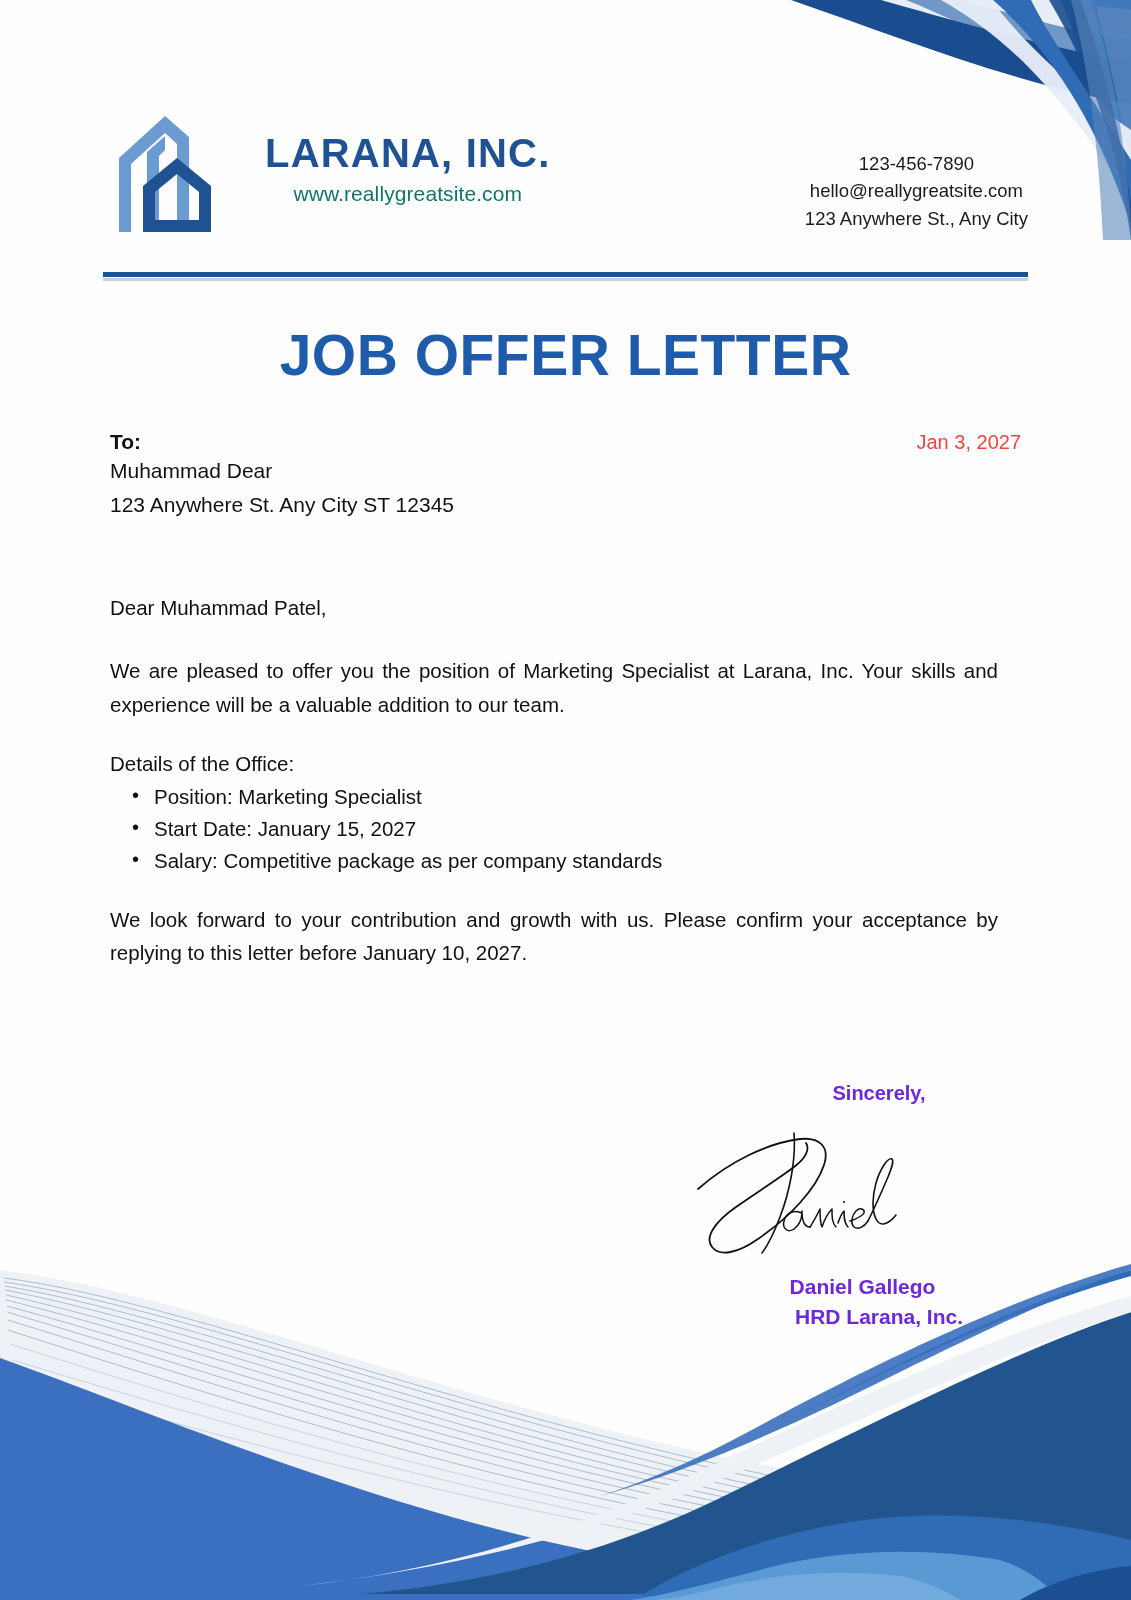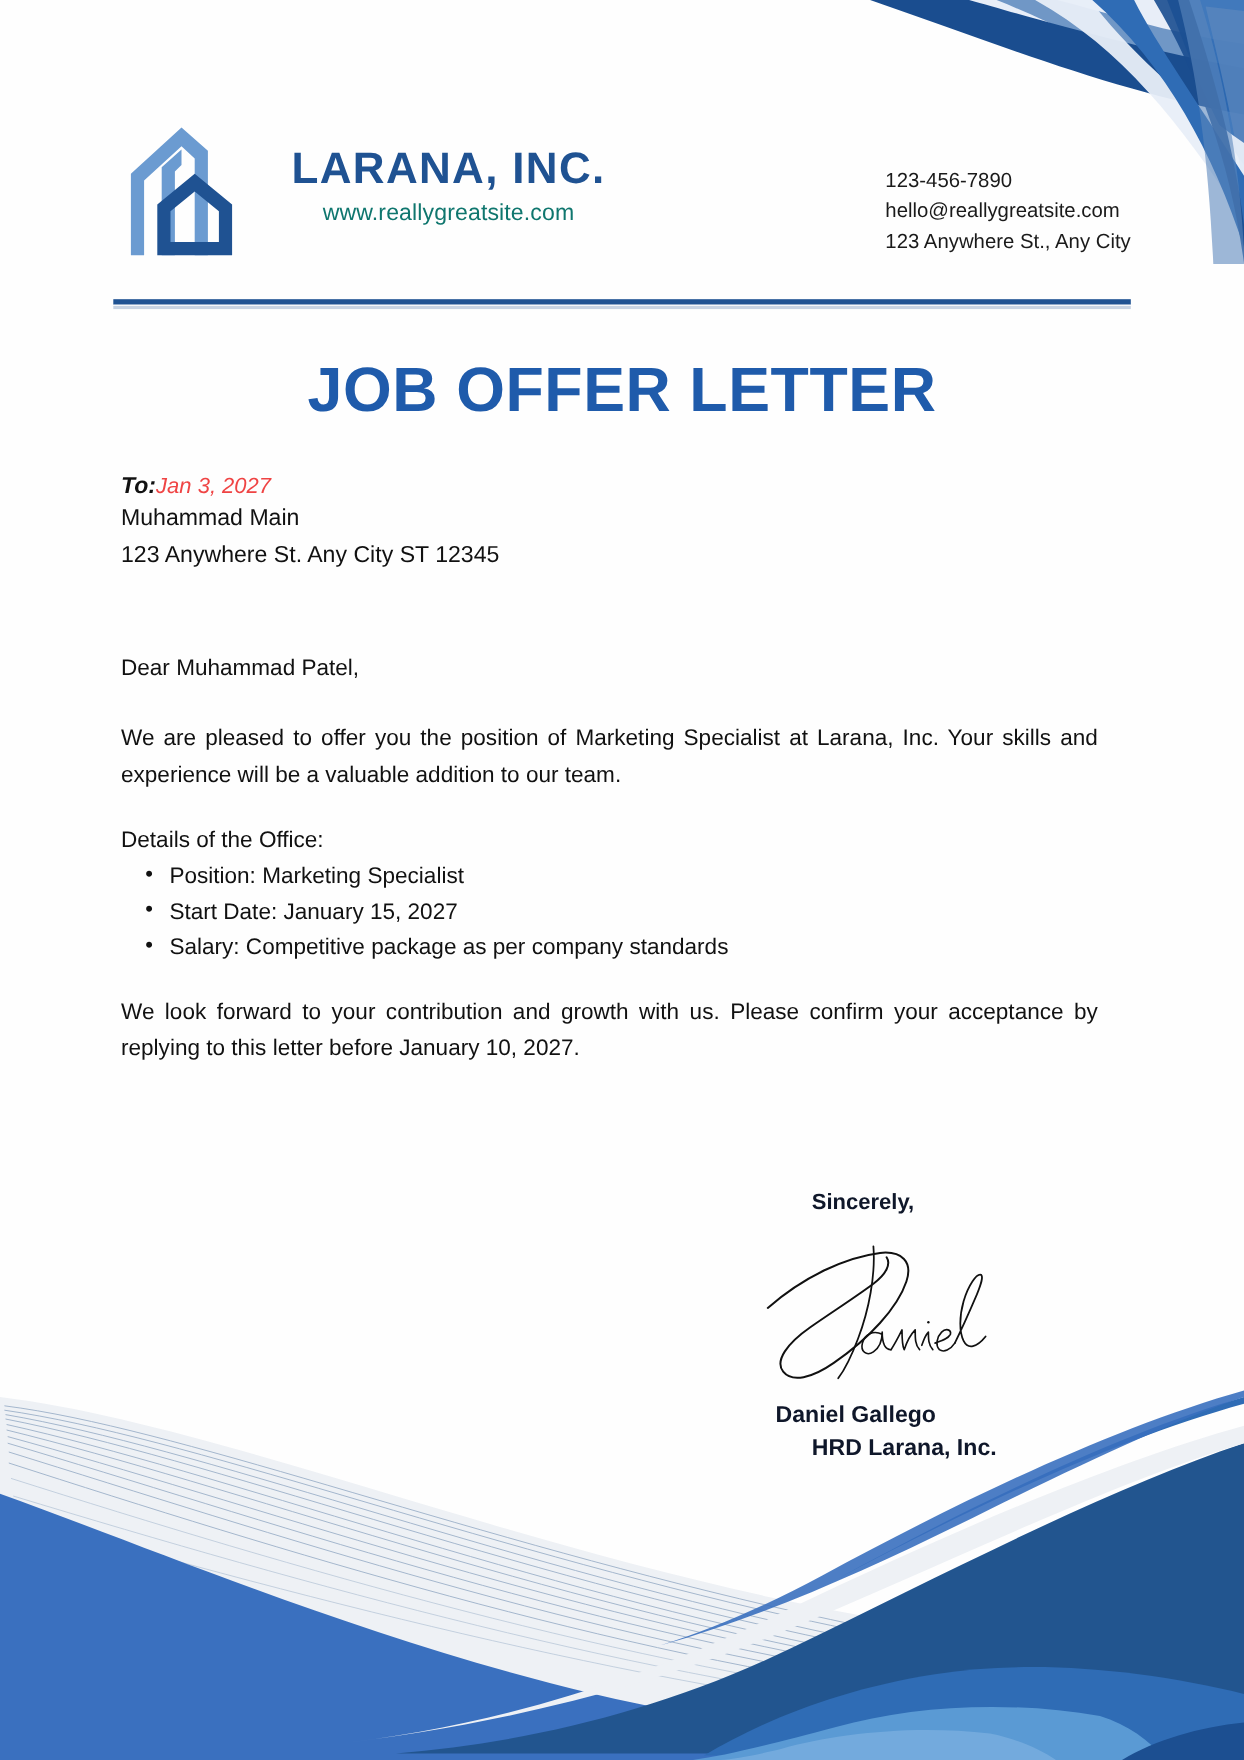--- a/index.html
+++ b/index.html
@@ -84,21 +84,21 @@
     font-size: 21px;
     color: #0f766e;
     text-align: center;
     letter-spacing: 0.1px;
   }
 
   .contact {
     position: absolute;
     right: 0;
     top: 46px;
-    text-align: left;
+    text-align: center;
     font-size: 18.5px;
     line-height: 1.48;
     color: #1a1a1a;
   }
 
   
   .divider {
     position: absolute;
     left: 103px;
     right: 103px;
@@ -134,23 +134,22 @@
   
   .addr-block {
     position: absolute;
     top: 430px;
     left: 110px;
     right: 110px;
   }
 
   .addr-row {
     display: flex;
-    justify-content: flex-start;
+    justify-content: space-between;
     align-items: baseline;
-    font-style: italic;
   }
 
   .addr-to-label {
     font-size: 21px;
     font-weight: bold;
     color: #111111;
   }
 
   .addr-date {
     font-size: 20px;
@@ -211,22 +210,22 @@
     font-size: 20px;
     color: #111111;
   }
 
   
   .sign-block {
     position: absolute;
     top: 1082px;
     left: 640px;
     width: 380px;
-    text-align: left;
-    color: #0f172a;
+    text-align: center;
+    color: #6d28d9;
   }
 
   .sincerely {
     font-size: 20px;
     font-weight: bold;
     margin-left: 98px;
   }
 
   .signature-svg {
     display: block;
@@ -295,21 +294,21 @@
     <div class="bar-thin"></div>
   </div>
 
   <div class="doc-title">JOB OFFER LETTER</div>
 
   <div class="addr-block">
     <div class="addr-row">
       <div class="addr-to-label">To:</div>
       <div class="addr-date">Jan 3, 2027</div>
     </div>
-    <div class="addr-line">Muhammad Main</div>
+    <div class="addr-line">Muhammad Dear</div>
     <div class="addr-line">123 Anywhere St. Any City ST 12345</div>
   </div>
 
   <div class="letter-body">
     <div class="salutation">Dear Muhammad Patel,</div>
 
     <div class="para">We are pleased to offer you the position of Marketing Specialist at Larana, Inc. Your skills and experience will be a valuable addition to our team.</div>
 
     <div class="details-label">Details of the Office:</div>
 

